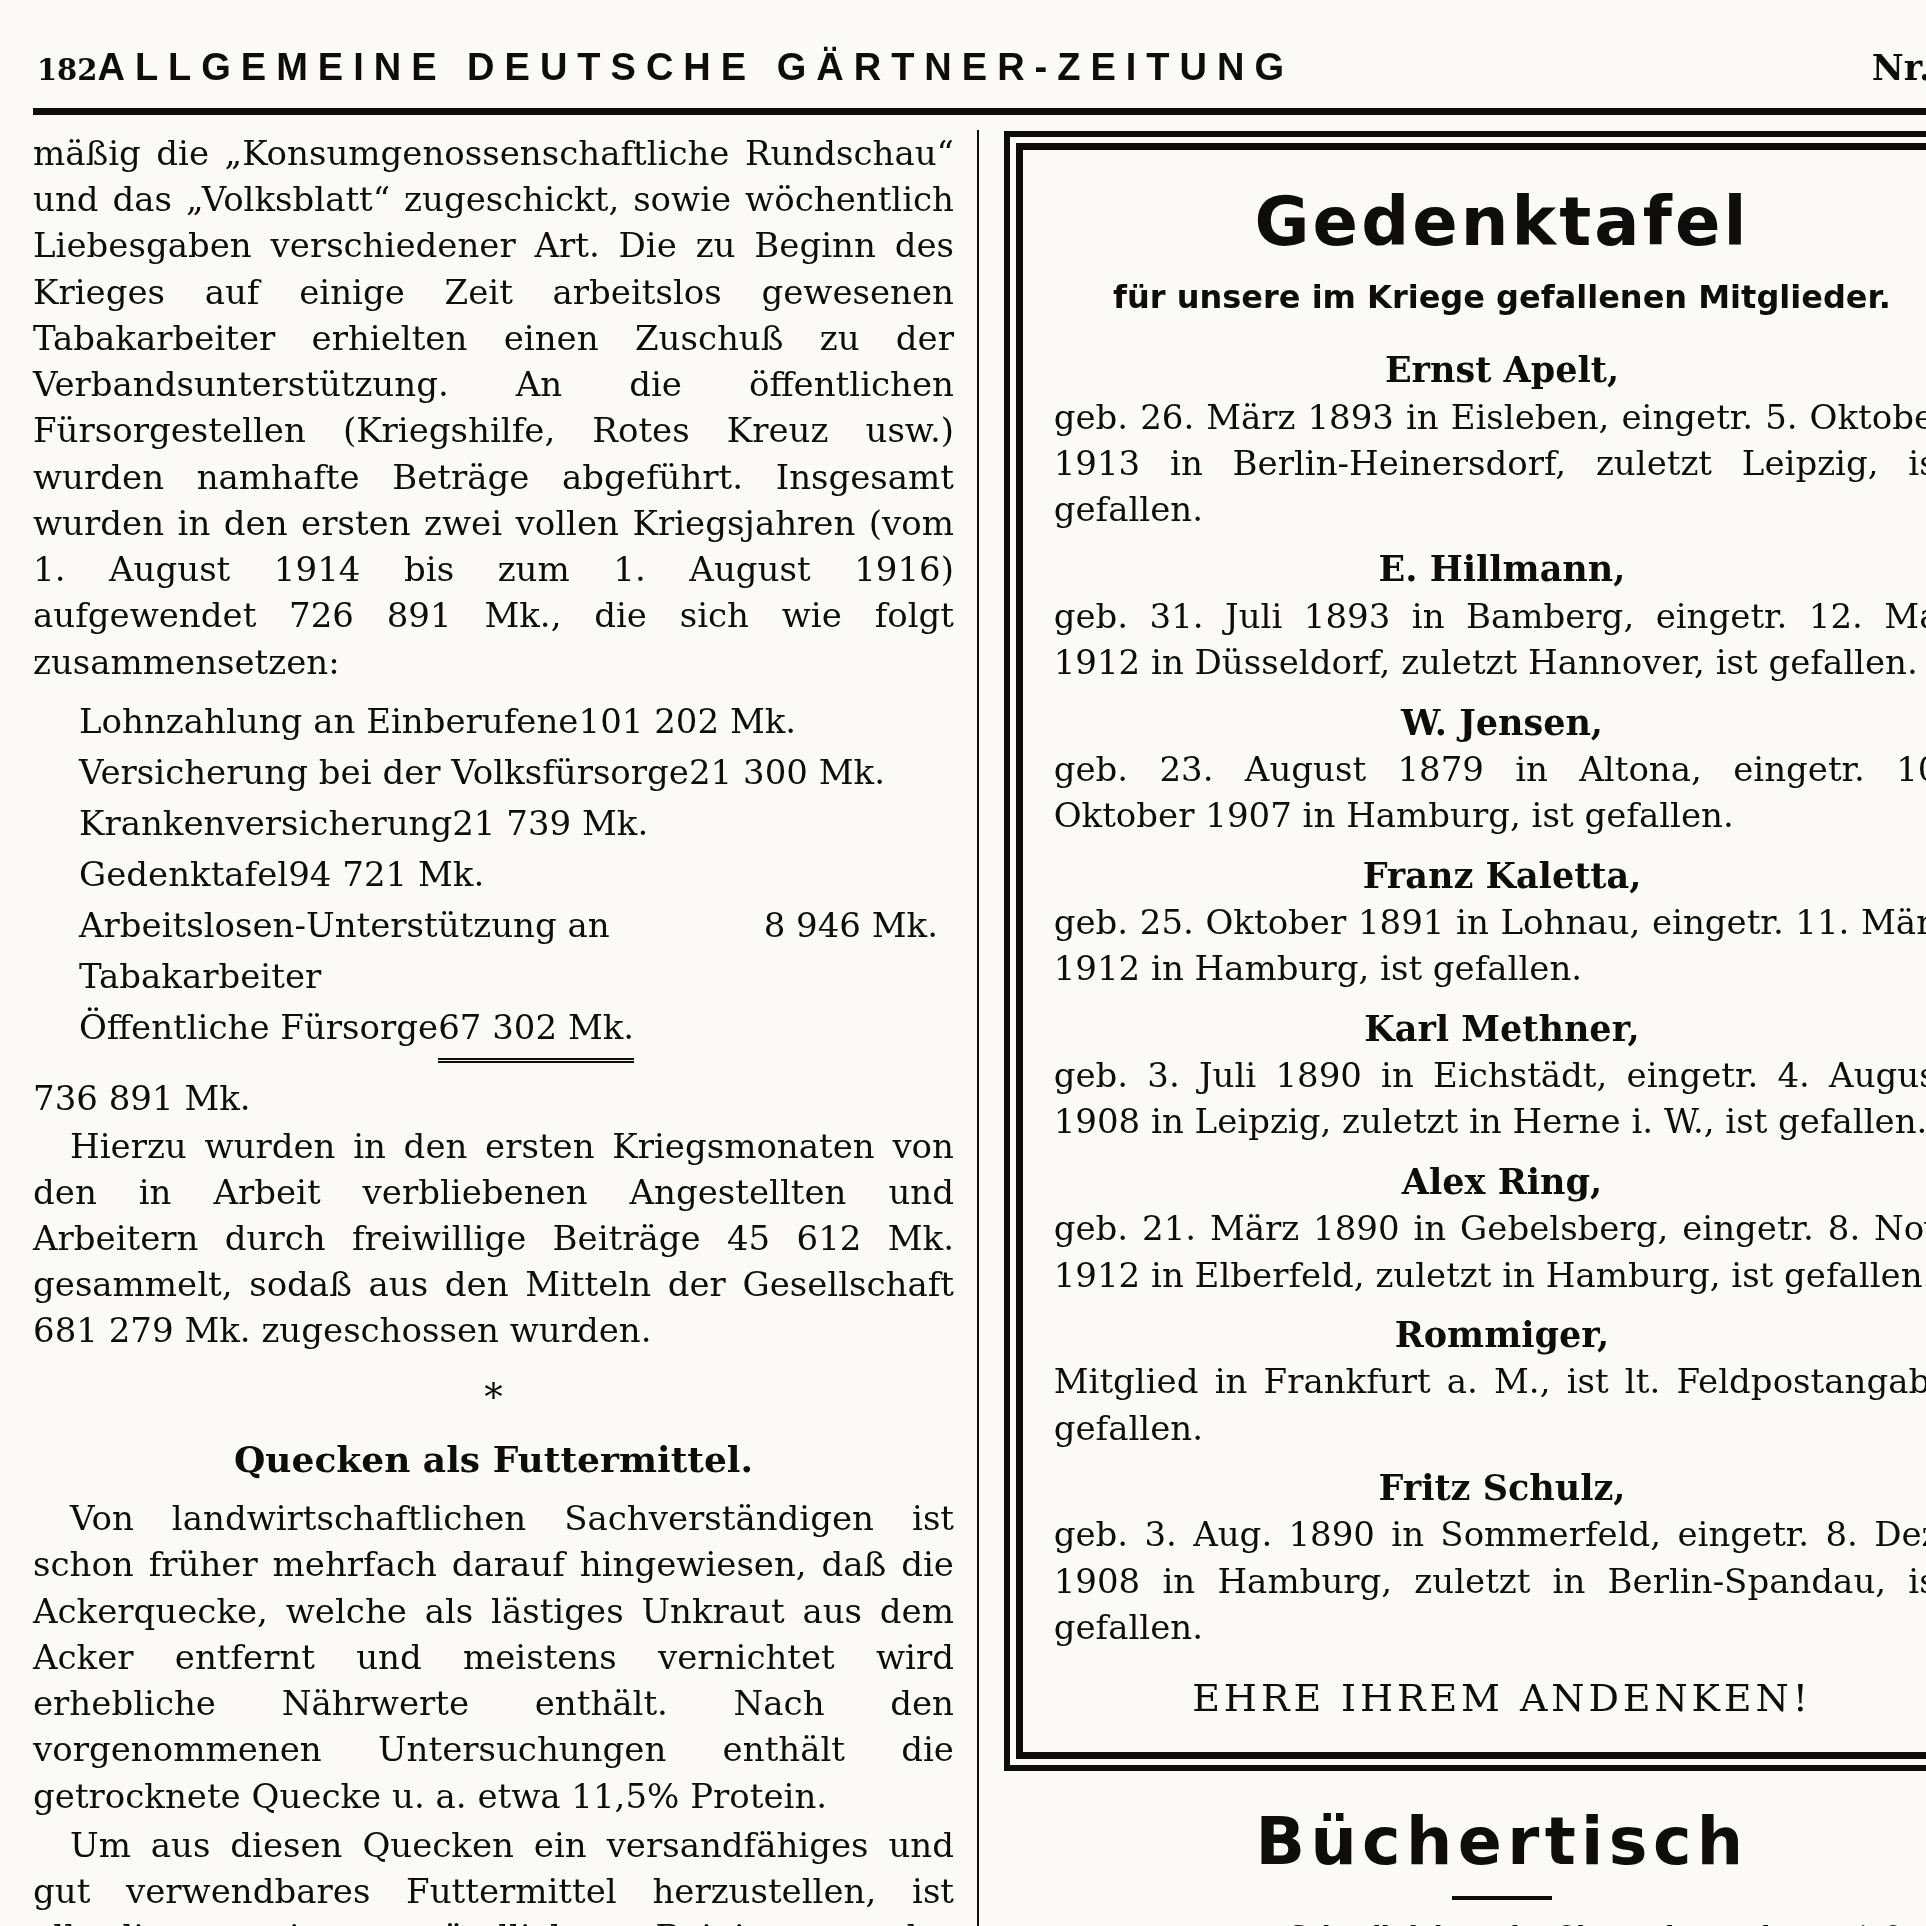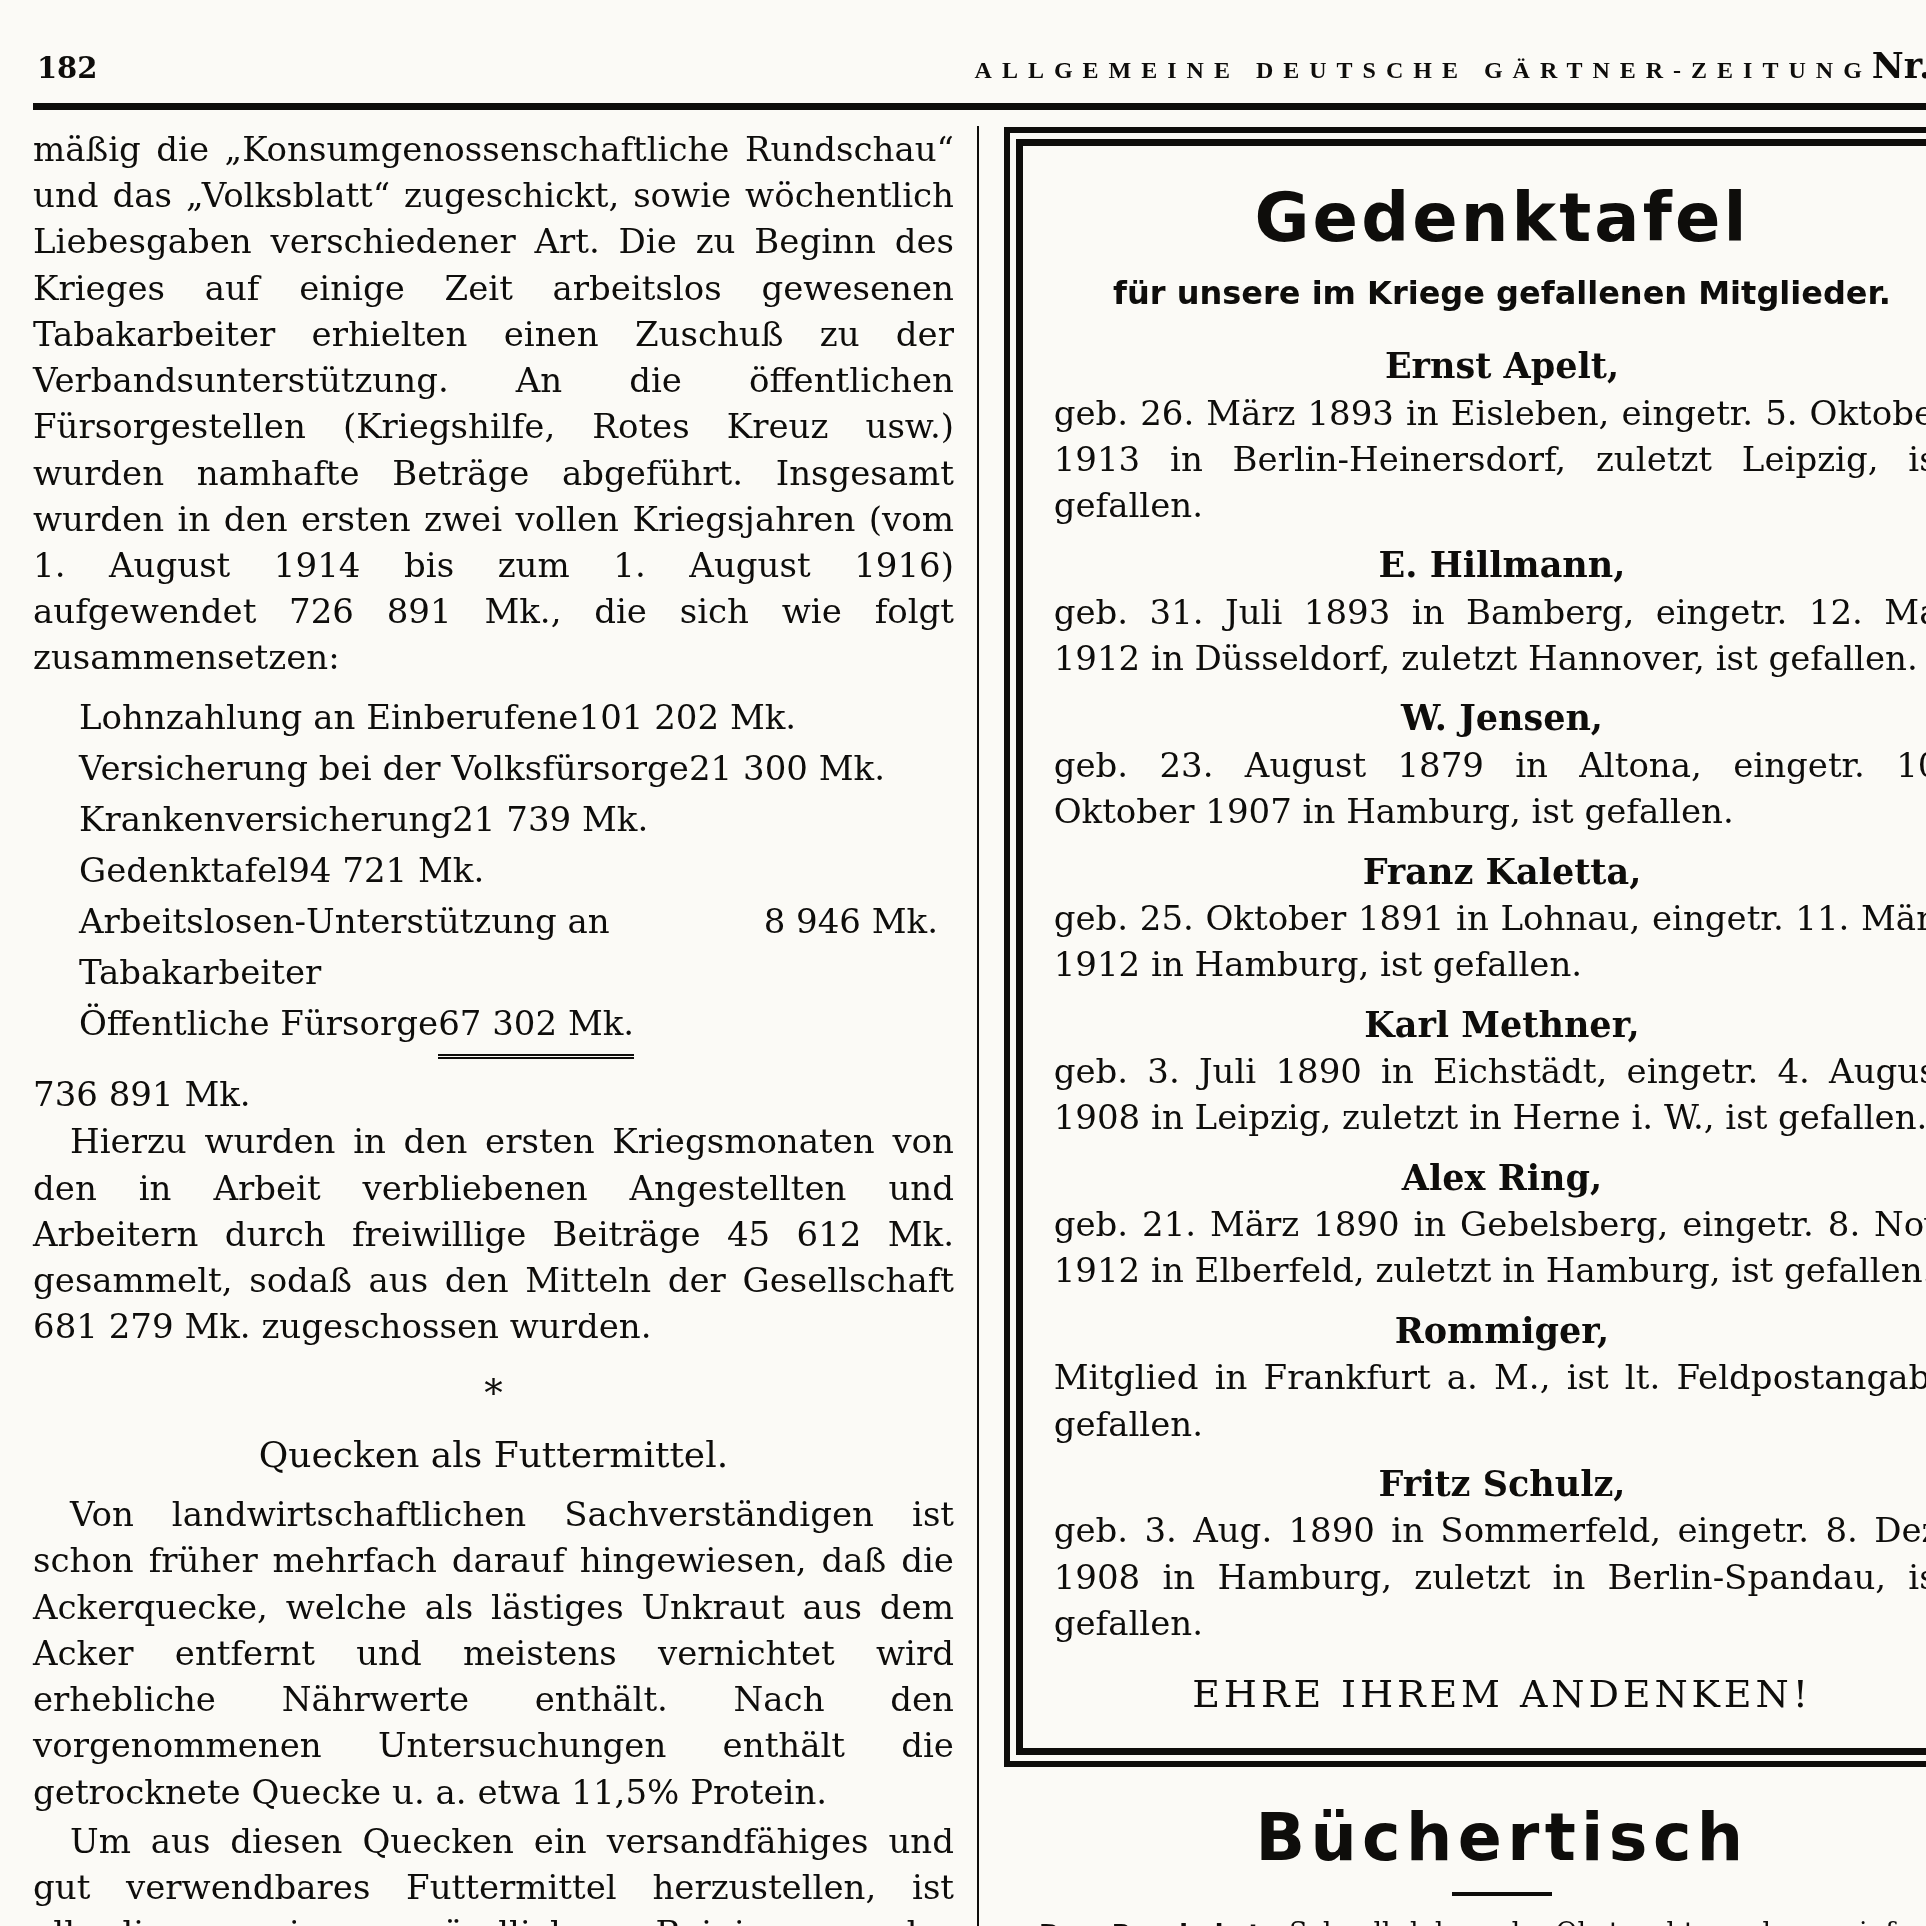--- a/index.html
+++ b/index.html
@@ -9,22 +9,22 @@
     font-family:"DejaVu Serif","Liberation Serif",serif;
     font-size:34px; line-height:1.36;
     -webkit-font-smoothing:antialiased;
   }
   .page{box-sizing:border-box; width:2029px; min-height:2939px; padding:21px 33px 15.4px 33px;}
 
   
   .masthead{display:flex; align-items:baseline; justify-content:space-between; padding:21px 3.9px 3.9px 3.9px;}
   .masthead .pageno{font-size:29px; font-weight:700;}
   .masthead .title{
-    font-family:Liberation Serif, serif;
-    font-weight:900; font-size:24px; letter-spacing:10px; text-align:right; flex:1;
+    font-family:Liberation Sans, sans-serif;
+    font-weight:900; font-size:38px; letter-spacing:10px; text-align:left; flex:1;
   }
   .masthead .issue{font-size:35px; font-weight:700;}
   .head-rule{border:0; border-top:7px solid #0e0d0b; margin:10px 0 0 0;}
 
   
   .columns{display:flex; align-items:stretch; margin-top:15.4px;}
   .col-left{width:944px; padding-right:23px; box-sizing:border-box;}
   .col-right{flex:1; border-left:2.7px solid #0e0d0b; padding-left:29px; box-sizing:border-box;}
 
   p{margin:0 0 3.1px 0; text-align:justify;}
@@ -34,21 +34,21 @@
   
   .expense-table{margin:11.6px 0 11.6px 46px; width:859px;}
   .expense-row{display:flex; justify-content:flex-start; line-height:1.5;}
   .expense-row .amt{text-align:right; white-space:nowrap;}
   .expense-row.last .amt{border-bottom:5.4px double #0e0d0b; padding-bottom:5px;}
   .expense-total{display:flex; justify-content:flex-start; margin-top:10.8px; line-height:1.4;}
 
   .star-sep{text-align:center; font-size:37px; margin:19px 0 11.6px 0;}
 
   .subhead{
-    text-align:center; font-weight:400; font-size:36px; margin:7.7px 0 11.6px 0;
+    text-align:center; font-weight:700; font-size:36px; margin:7.7px 0 11.6px 0;
     font-family:"DejaVu Serif",serif;
   }
   .tiny-divider{width:100px; margin:0 auto 19px auto; border:0; border-top:4.6px solid #0e0d0b;}
 
   
   .gedenktafel{
     border:7.7px solid #0e0d0b; outline:6.2px solid #0e0d0b; outline-offset:6.2px;
     margin:13px 7.7px 0 7.7px; padding:23px 31px 27px 31px;
   }
   .gt-title{

